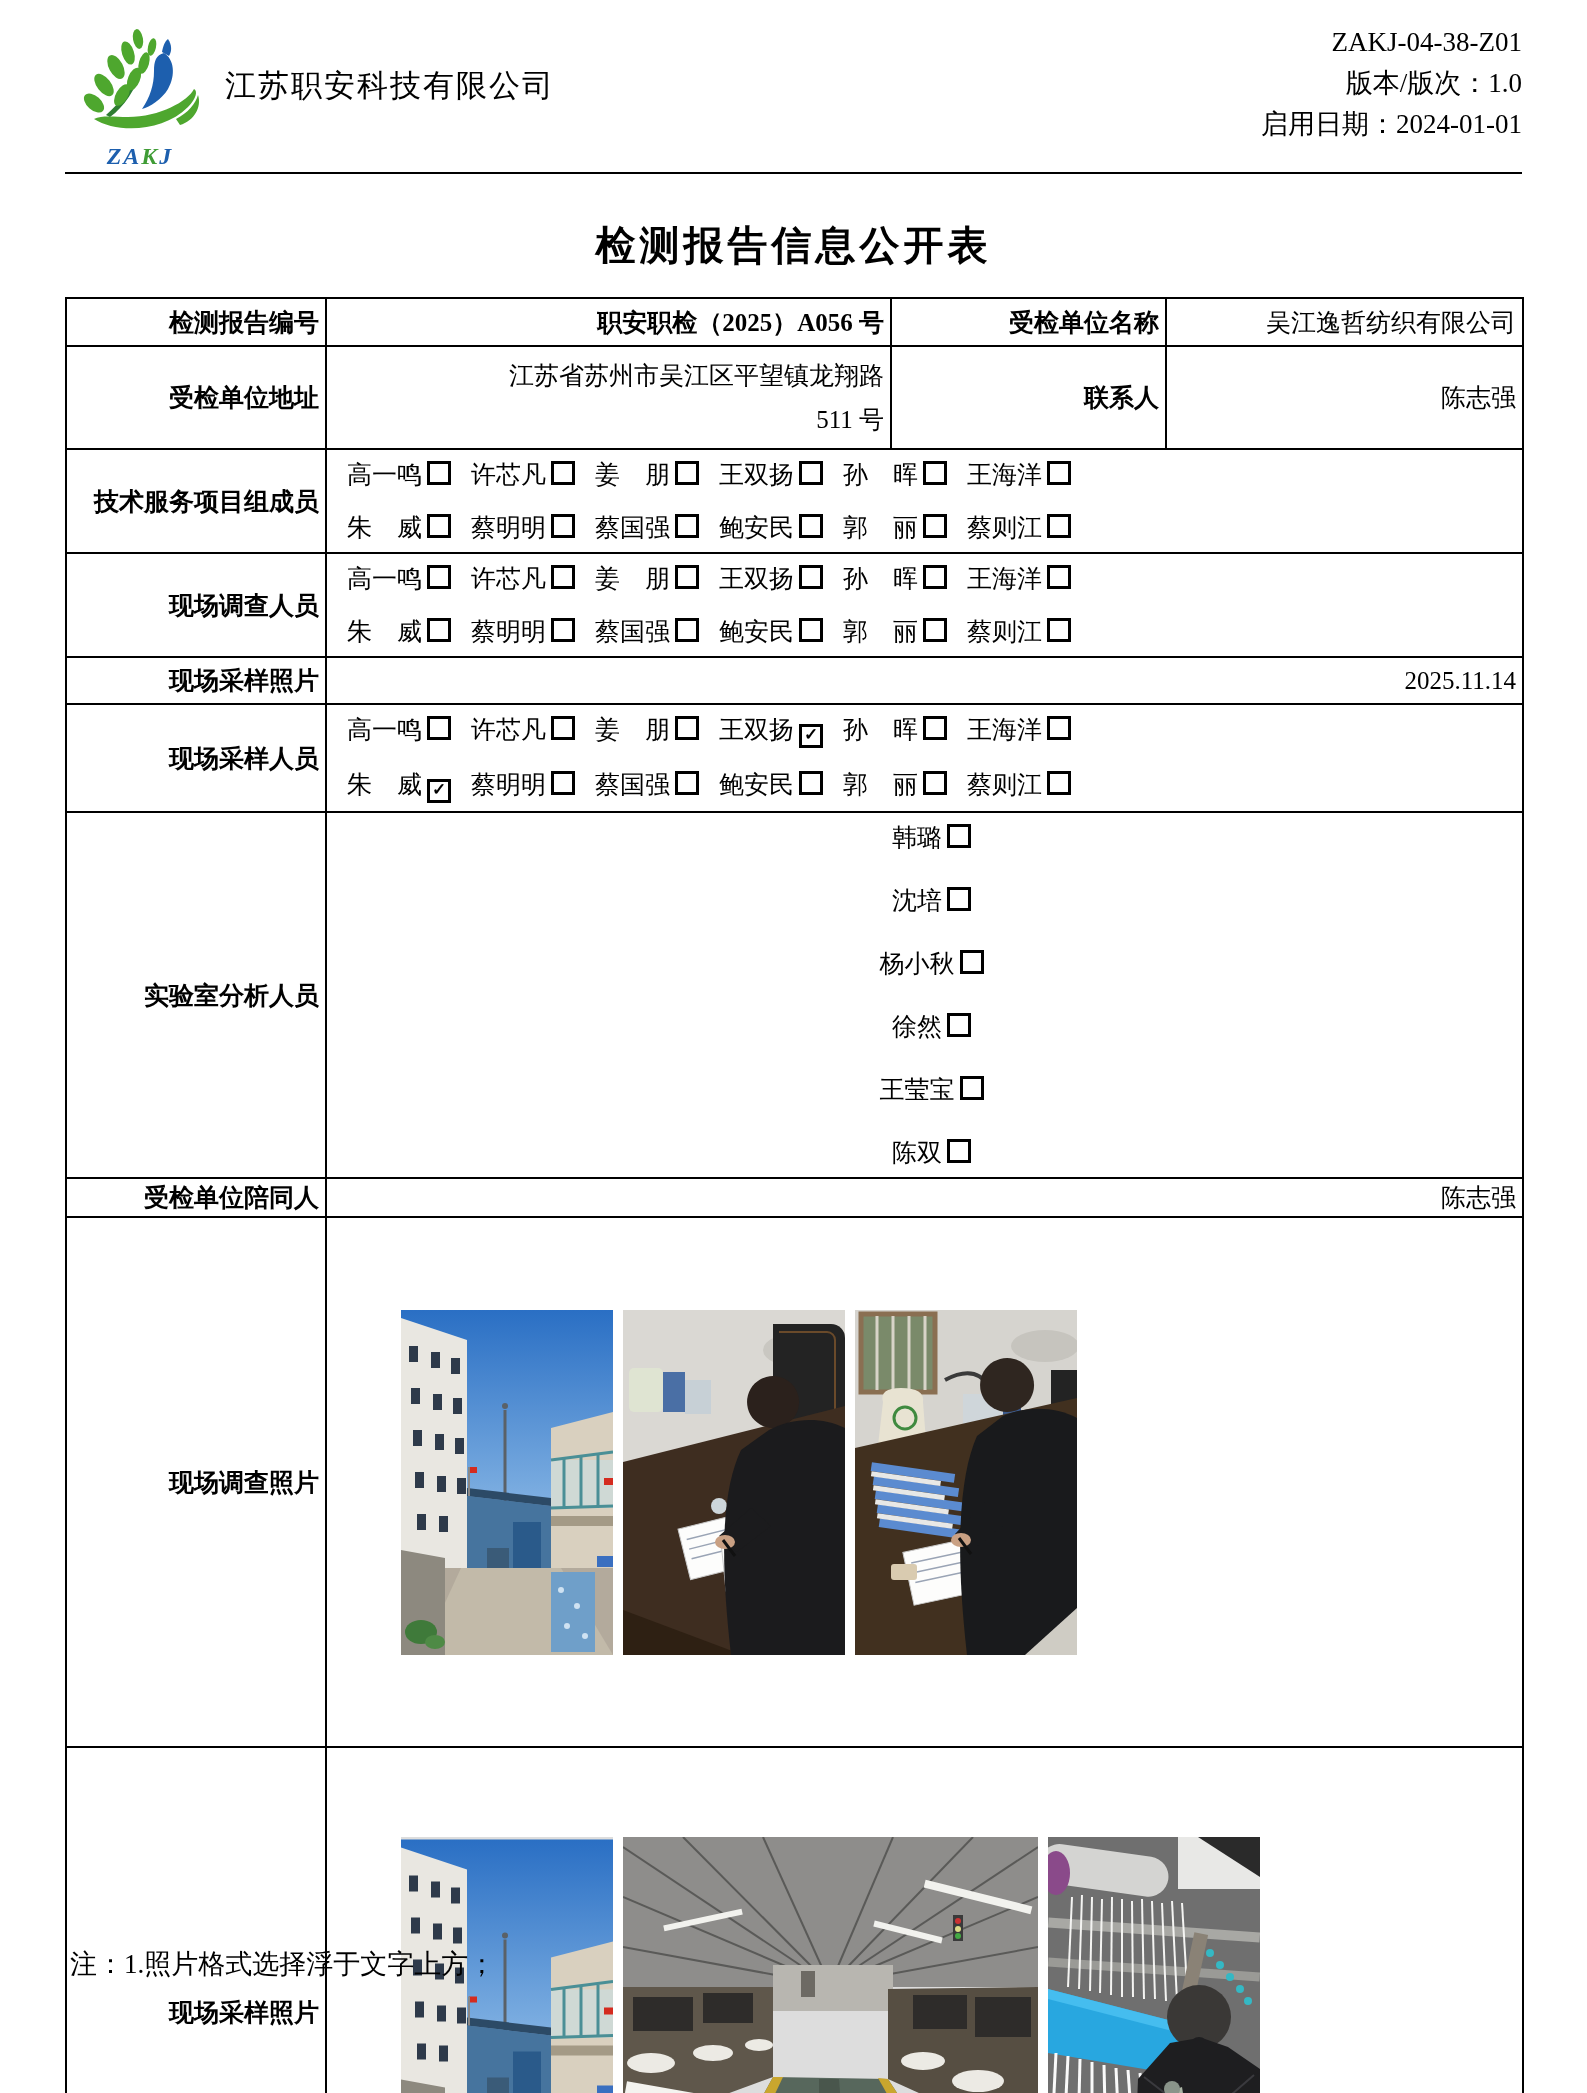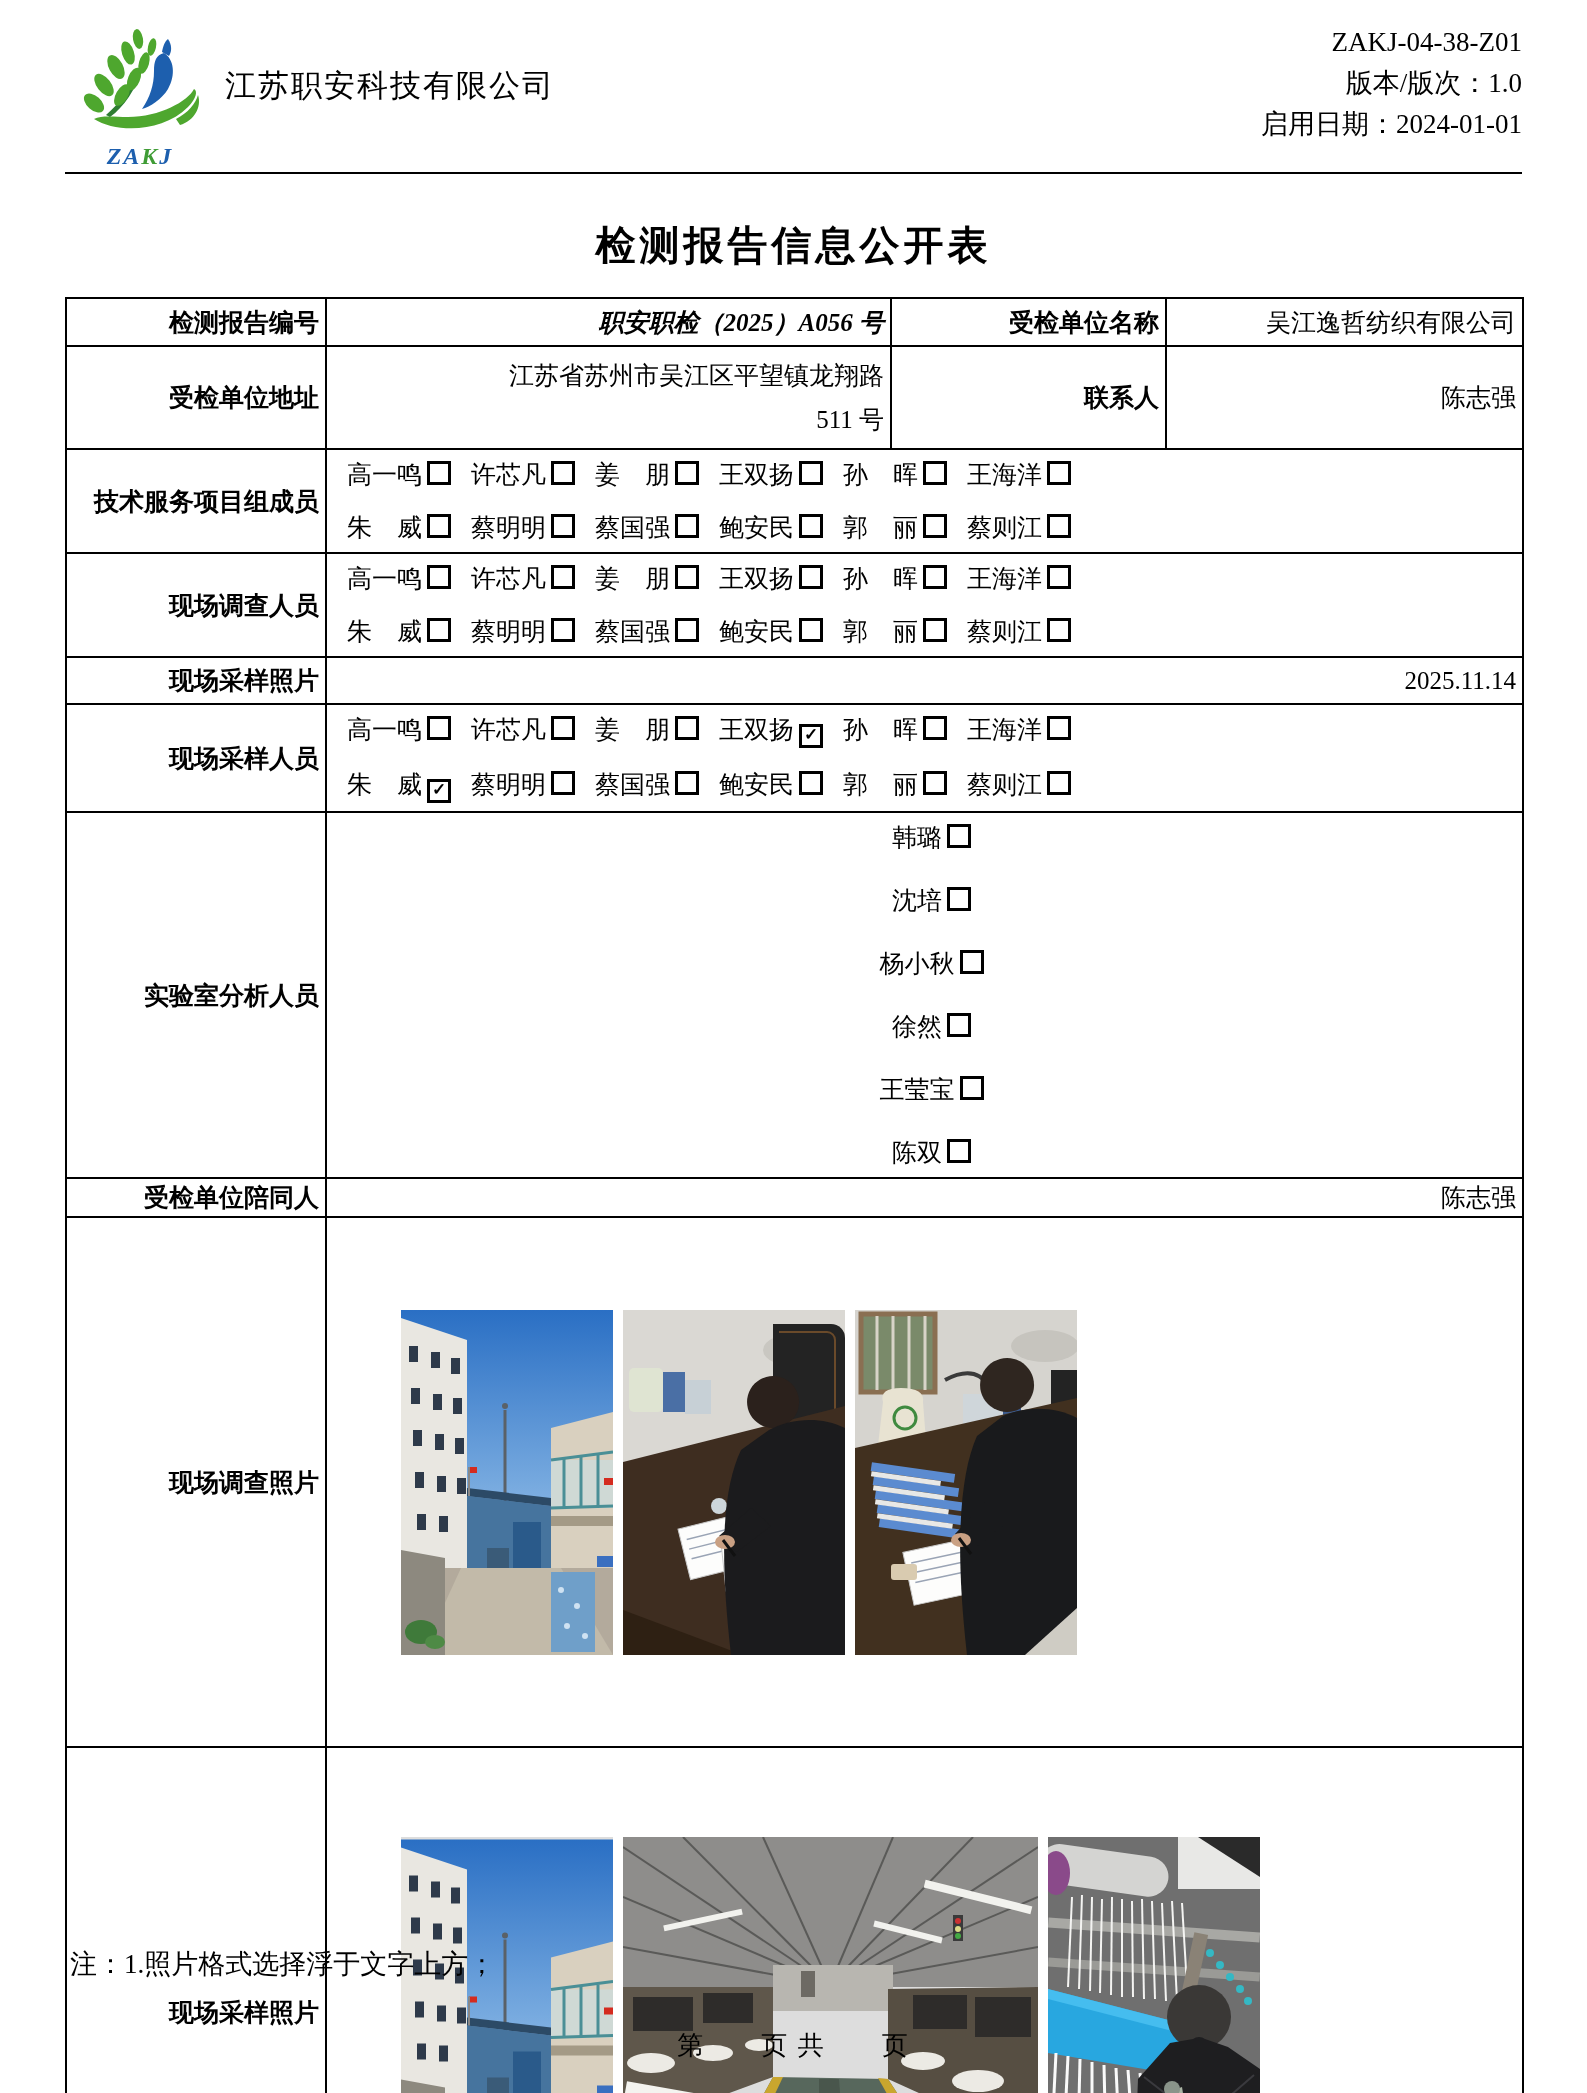--- a/index.html
+++ b/index.html
@@ -16,21 +16,21 @@
   .header-right{text-align:right;font-size:27px;line-height:41px;padding-top:22px;}
   
   .doc-title{position:absolute;top:218px;left:0;width:100%;text-align:center;
              font-size:40px;font-weight:bold;letter-spacing:4px;}
   
   table.main{position:absolute;left:65px;top:297px;width:1457px;border-collapse:collapse;table-layout:fixed;}
   table.main td{border:2px solid #000;font-size:25px;text-align:right;vertical-align:middle;
                 padding:2px 6px;overflow:hidden;}
   td.lbl{font-weight:bold;}
   td.val-left{text-align:left;padding-left:14px;}
-  td.bold{font-weight:bold;font-style:italic;}
+  td.bold{font-weight:bold;}
   .addr-line{line-height:44px;}
   .members-cell{text-align:left !important;padding:8px 6px 8px 20px !important;}
   .member-grid{display:grid;grid-template-columns:repeat(6,124px);row-gap:20px;}
   .m-item{white-space:nowrap;font-size:25px;}
   .cb{display:inline-block;width:18px;height:18px;border:3px solid #000;margin-left:5px;
       vertical-align:-2px;line-height:16px;text-align:center;font-size:17px;font-weight:bold;}
   .lab-row{display:flex;gap:30px;align-items:center;flex-direction:column;}
   .photos-cell{padding:0 !important;}
   .photo-strip{display:flex;align-items:center;gap:10px;padding-left:74px;}
   .photo{display:block;background:#ddd;}
@@ -521,14 +521,13 @@
             <circle cx="124" cy="252" r="8" fill="#8a948a"></circle>
             <rect x="110" y="300" width="30" height="30" rx="3" fill="#2e3a32"></rect>
           </svg>
         </div>
       </td>
     </tr>
   </tbody>
     </table>
 
   <div class="note">注：1.照片格式选择浮于文字上方；</div>
-  <div class="page-footer">第　　页 共　　页</div>
 </div>
 
 </body></html>

